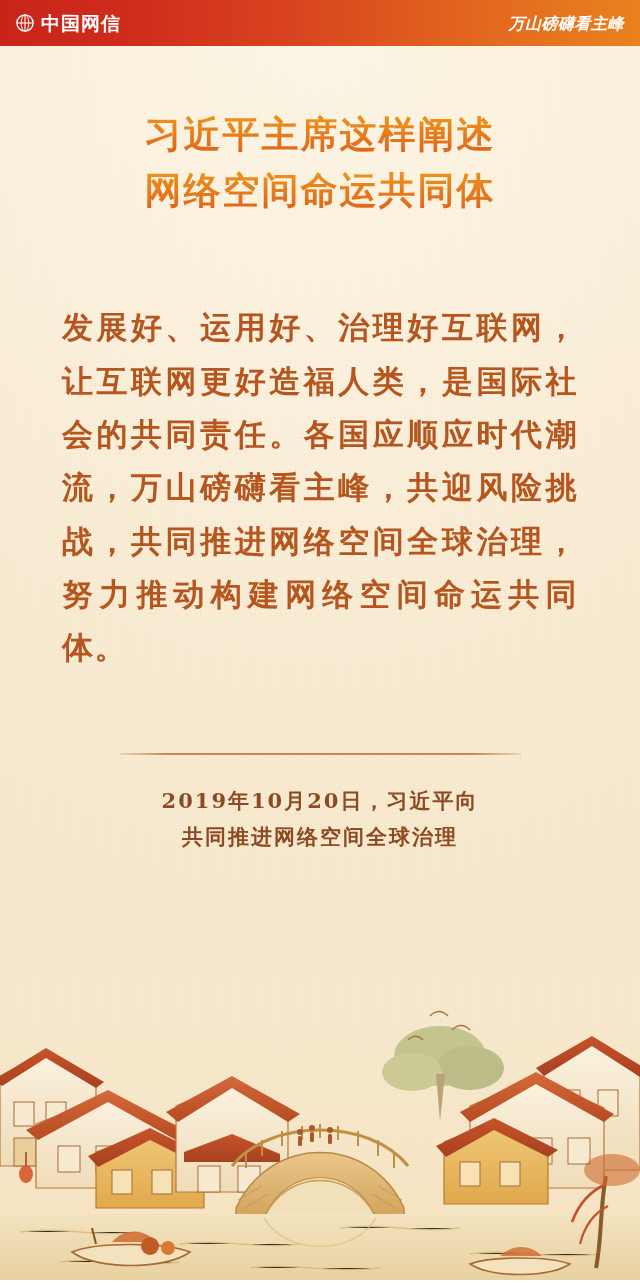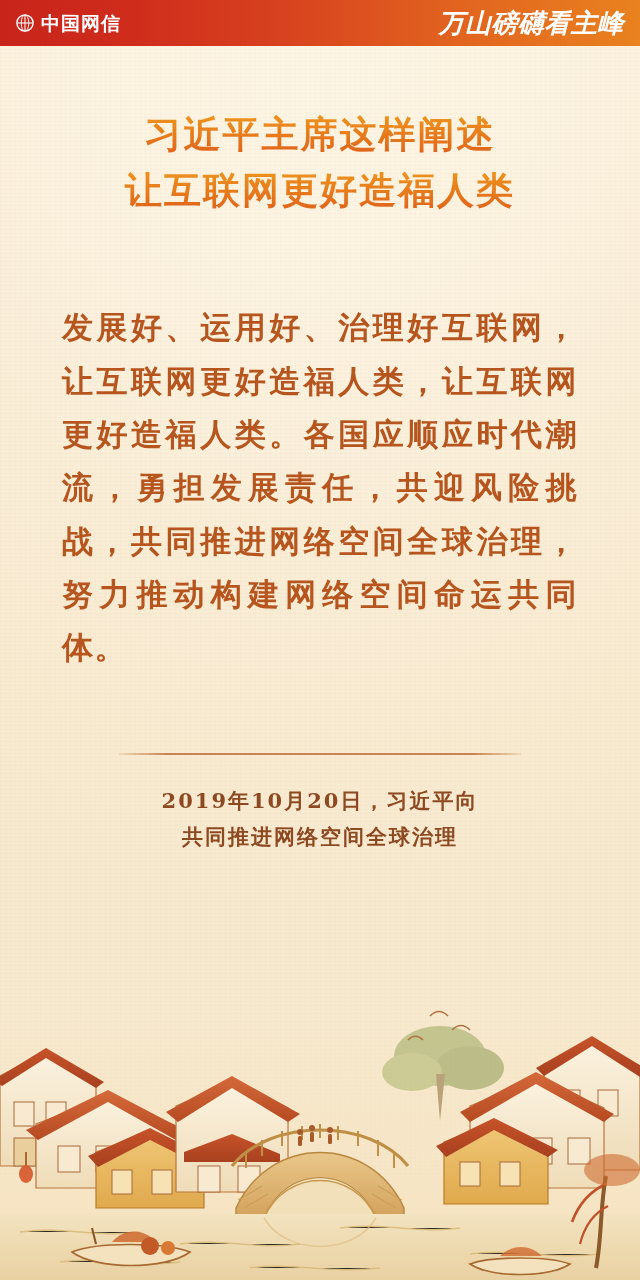--- a/index.html
+++ b/index.html
@@ -58,21 +58,21 @@
   .brand-left .txt {
     color: #ffffff;
     font-size: 19px;
     font-weight: bold;
     letter-spacing: 1px;
     line-height: 1;
     font-family: "DejaVu Sans", sans-serif;
   }
   .brand-right .txt {
     color: #ffffff;
-    font-size: 26px;
+    font-size: 16px;
     font-weight: bold;
     letter-spacing: .5px;
     line-height: 1;
     font-style: italic;
     font-family: "DejaVu Serif", serif;
   }
 
   
   .headline {
     margin: 60px 12px 0;
@@ -173,25 +173,25 @@
       </span>
       <span class="txt">中国网信</span>
     </div>
     <div class="brand-right">
       <span class="txt">万山磅礴看主峰</span>
     </div>
   </div>
 
   <div class="headline">
     <div class="line">习近平主席这样阐述</div>
-    <div class="line">让互联网更好造福人类</div>
+    <div class="line">网络空间命运共同体</div>
   </div>
 
   <div class="quote">
-    <p>发展好、运用好、治理好互联网，让互联网更好造福人类，让互联网更好造福人类。各国应顺应时代潮流，勇担发展责任，共迎风险挑战，共同推进网络空间全球治理，努力推动构建网络空间命运共同体。</p>
+    <p>发展好、运用好、治理好互联网，让互联网更好造福人类，是国际社会的共同责任。各国应顺应时代潮流，万山磅礴看主峰，共迎风险挑战，共同推进网络空间全球治理，努力推动构建网络空间命运共同体。</p>
   </div>
 
   <div class="divider"></div>
 
   <div class="attrib">
     <div>2019年10月20日，习近平向</div>
     <div>共同推进网络空间全球治理</div>
   </div>
 
   <div class="illus">

